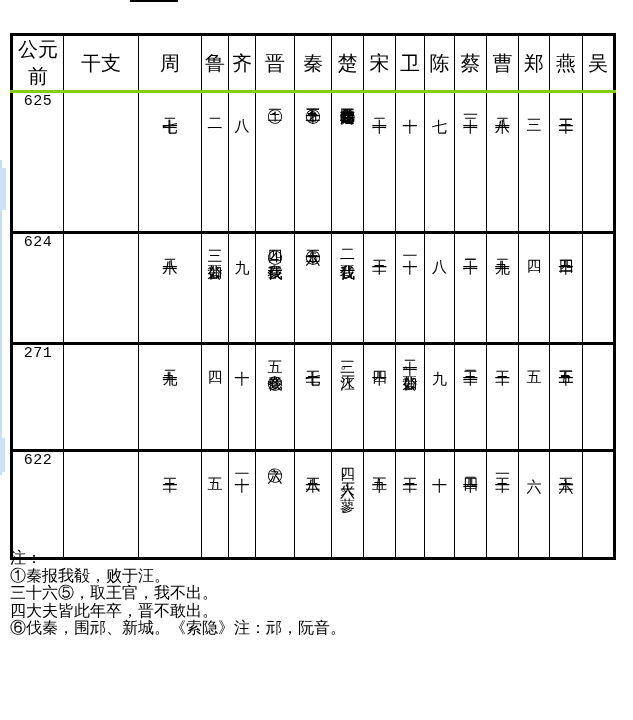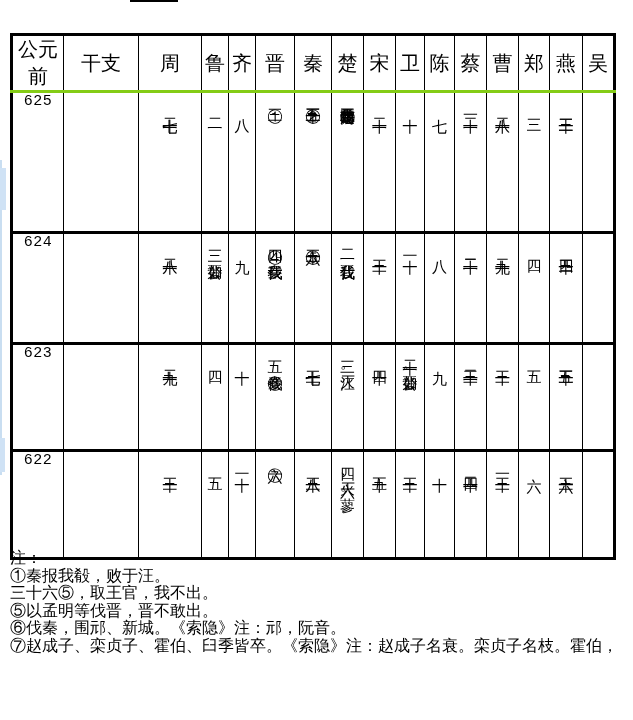--- a/index.html
+++ b/index.html
@@ -150,21 +150,21 @@
         <td><div class="vtext">十三</div></td>
         <td><div class="vtext">十一</div></td>
         <td><div class="vtext">八</div></td>
         <td><div class="vtext">二十二</div></td>
         <td><div class="vtext">二十九</div></td>
         <td><div class="vtext">四</div></td>
         <td><div class="vtext">三十四</div></td>
         <td></td>
       </tr>
       <tr style="height: 107px;">
-        <td class="year-cell">623</td>
+        <td class="year-cell">271</td>
         <td></td>
         <td><div class="vtext">二十九</div></td>
         <td><div class="vtext">四</div></td>
         <td><div class="vtext">十</div></td>
         <td><div class="vtext">五　伐秦⑥</div></td>
         <td><div class="vtext">三十七</div></td>
         <td><div class="vtext">三　灭江。</div></td>
         <td><div class="vtext">十四</div></td>
         <td><div class="vtext">十二　公如晋。</div></td>
         <td><div class="vtext">九</div></td>
@@ -193,17 +193,16 @@
         <td></td>
       </tr>
     </tbody>
 </table>
 
 <div class="notes">
   <div class="note-heading">注：</div>
   <div>
       <div class="note-line">①秦报我殽，败于汪。</div>
       <div class="note-line">三十六⑤，取王官，我不出。</div>
-      <div class="note-line">⑤以孟明等伐晋，晋不敢出。</div>
+      <div class="note-line">四大夫皆此年卒，晋不敢出。</div>
       <div class="note-line">⑥伐秦，围邧、新城。《索隐》注：邧，阮音。</div>
-      <div class="note-line">⑦赵成子、栾贞子、霍伯、臼季皆卒。《索隐》注：赵成子名衰。栾贞子名枝。霍伯，</div>
     </div>
 </div>
 
 </body></html>

